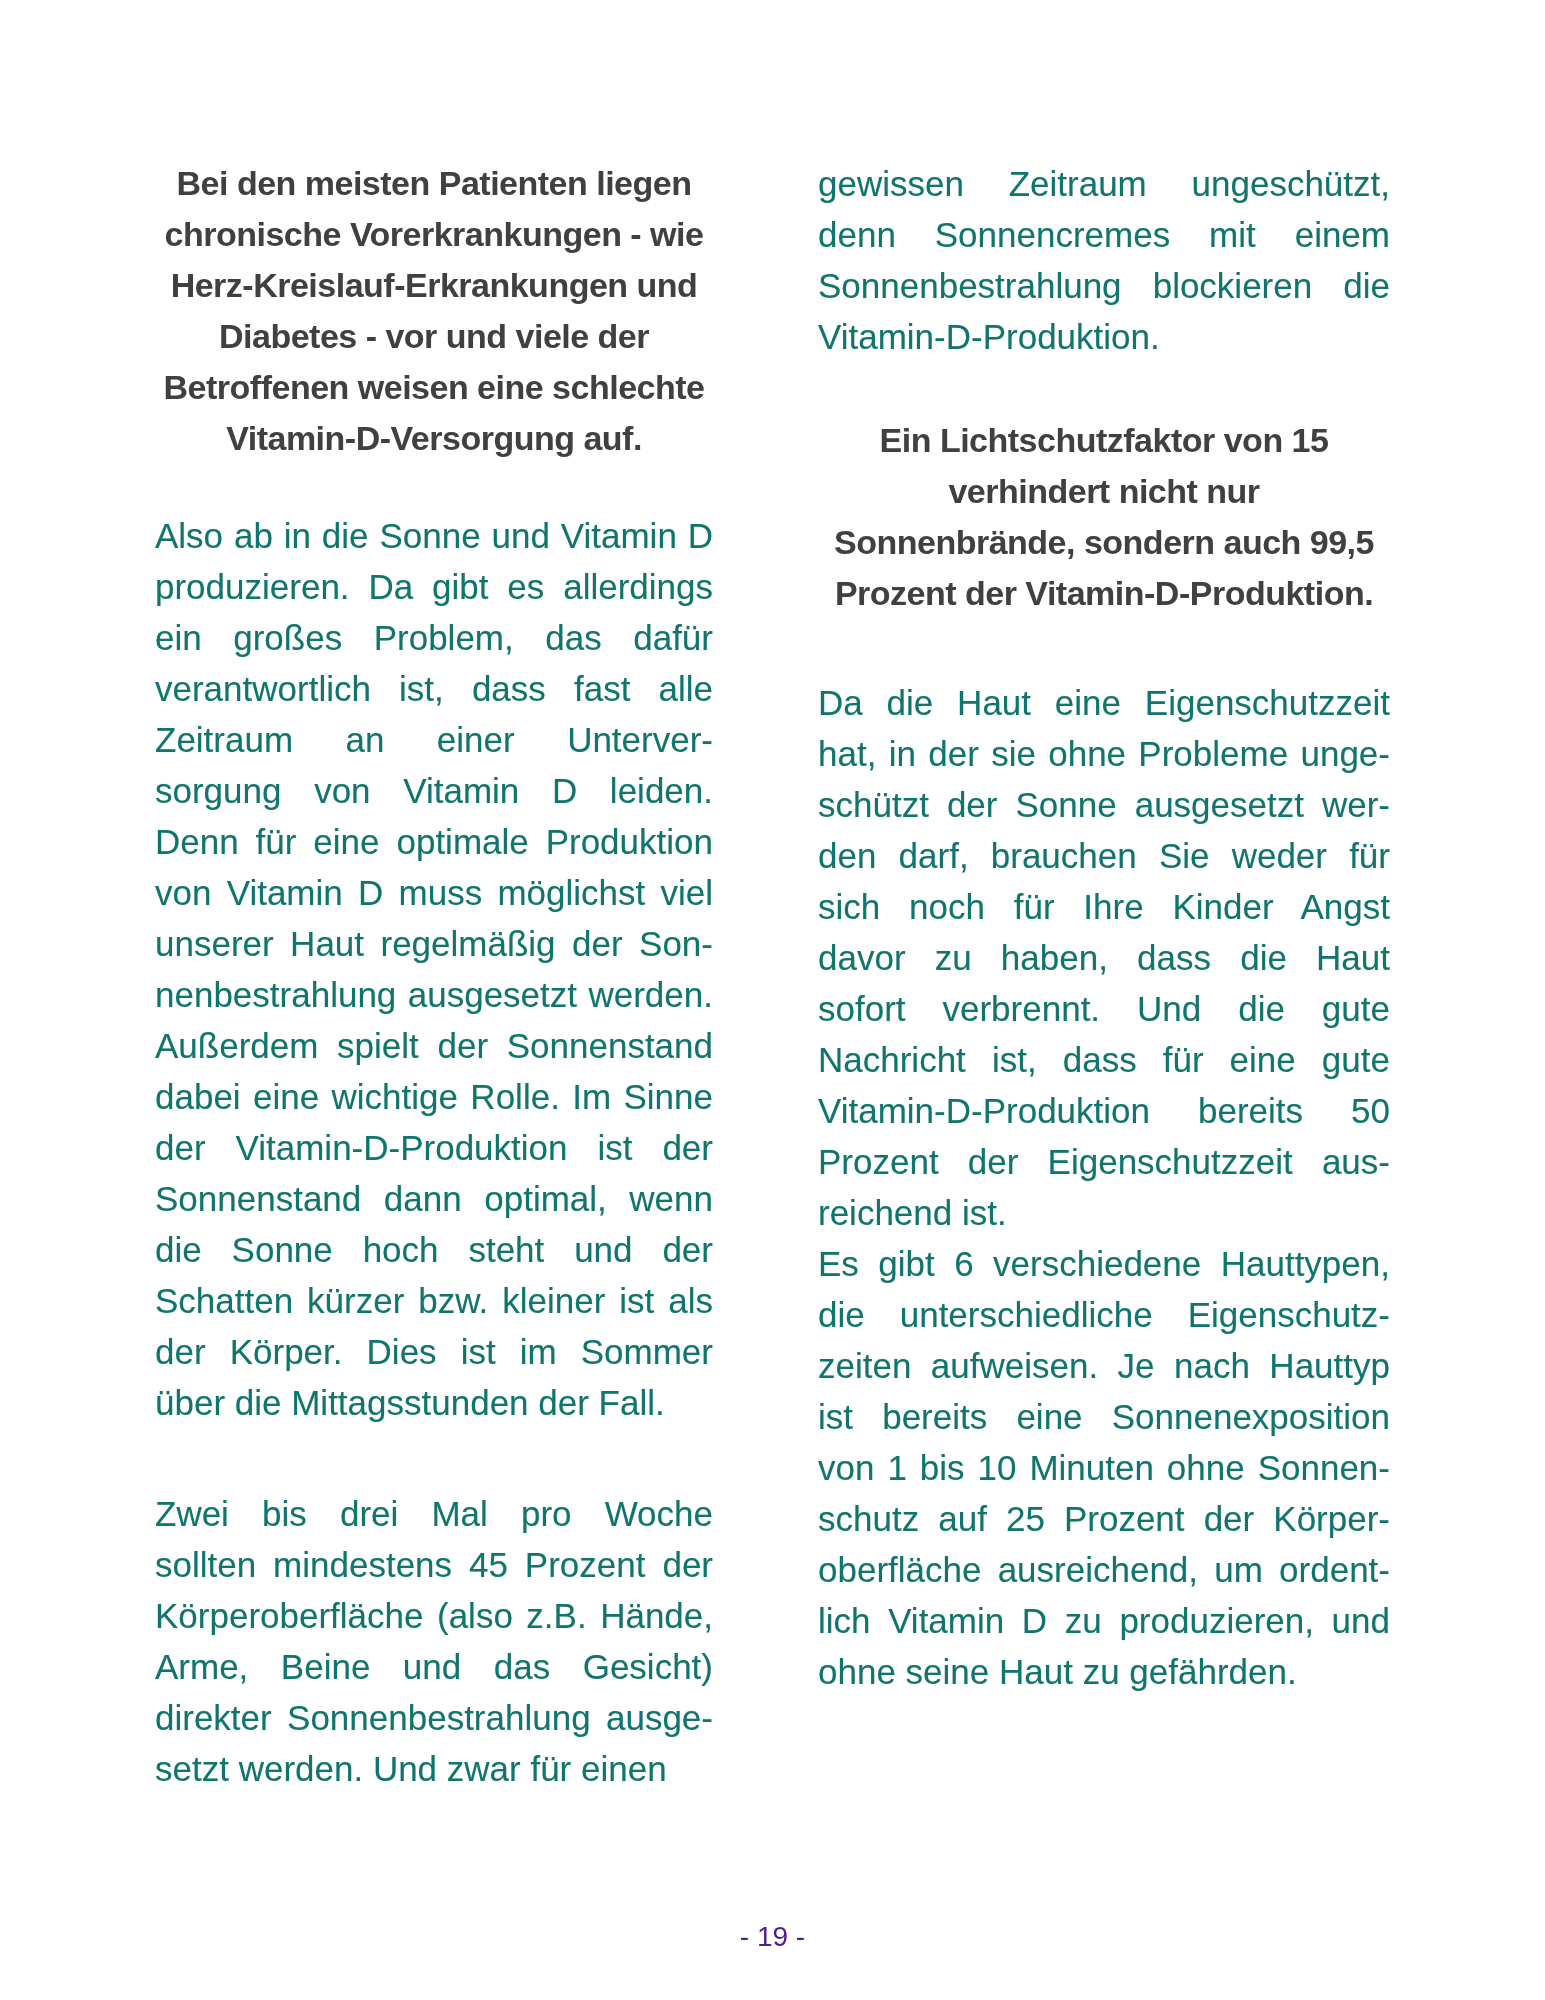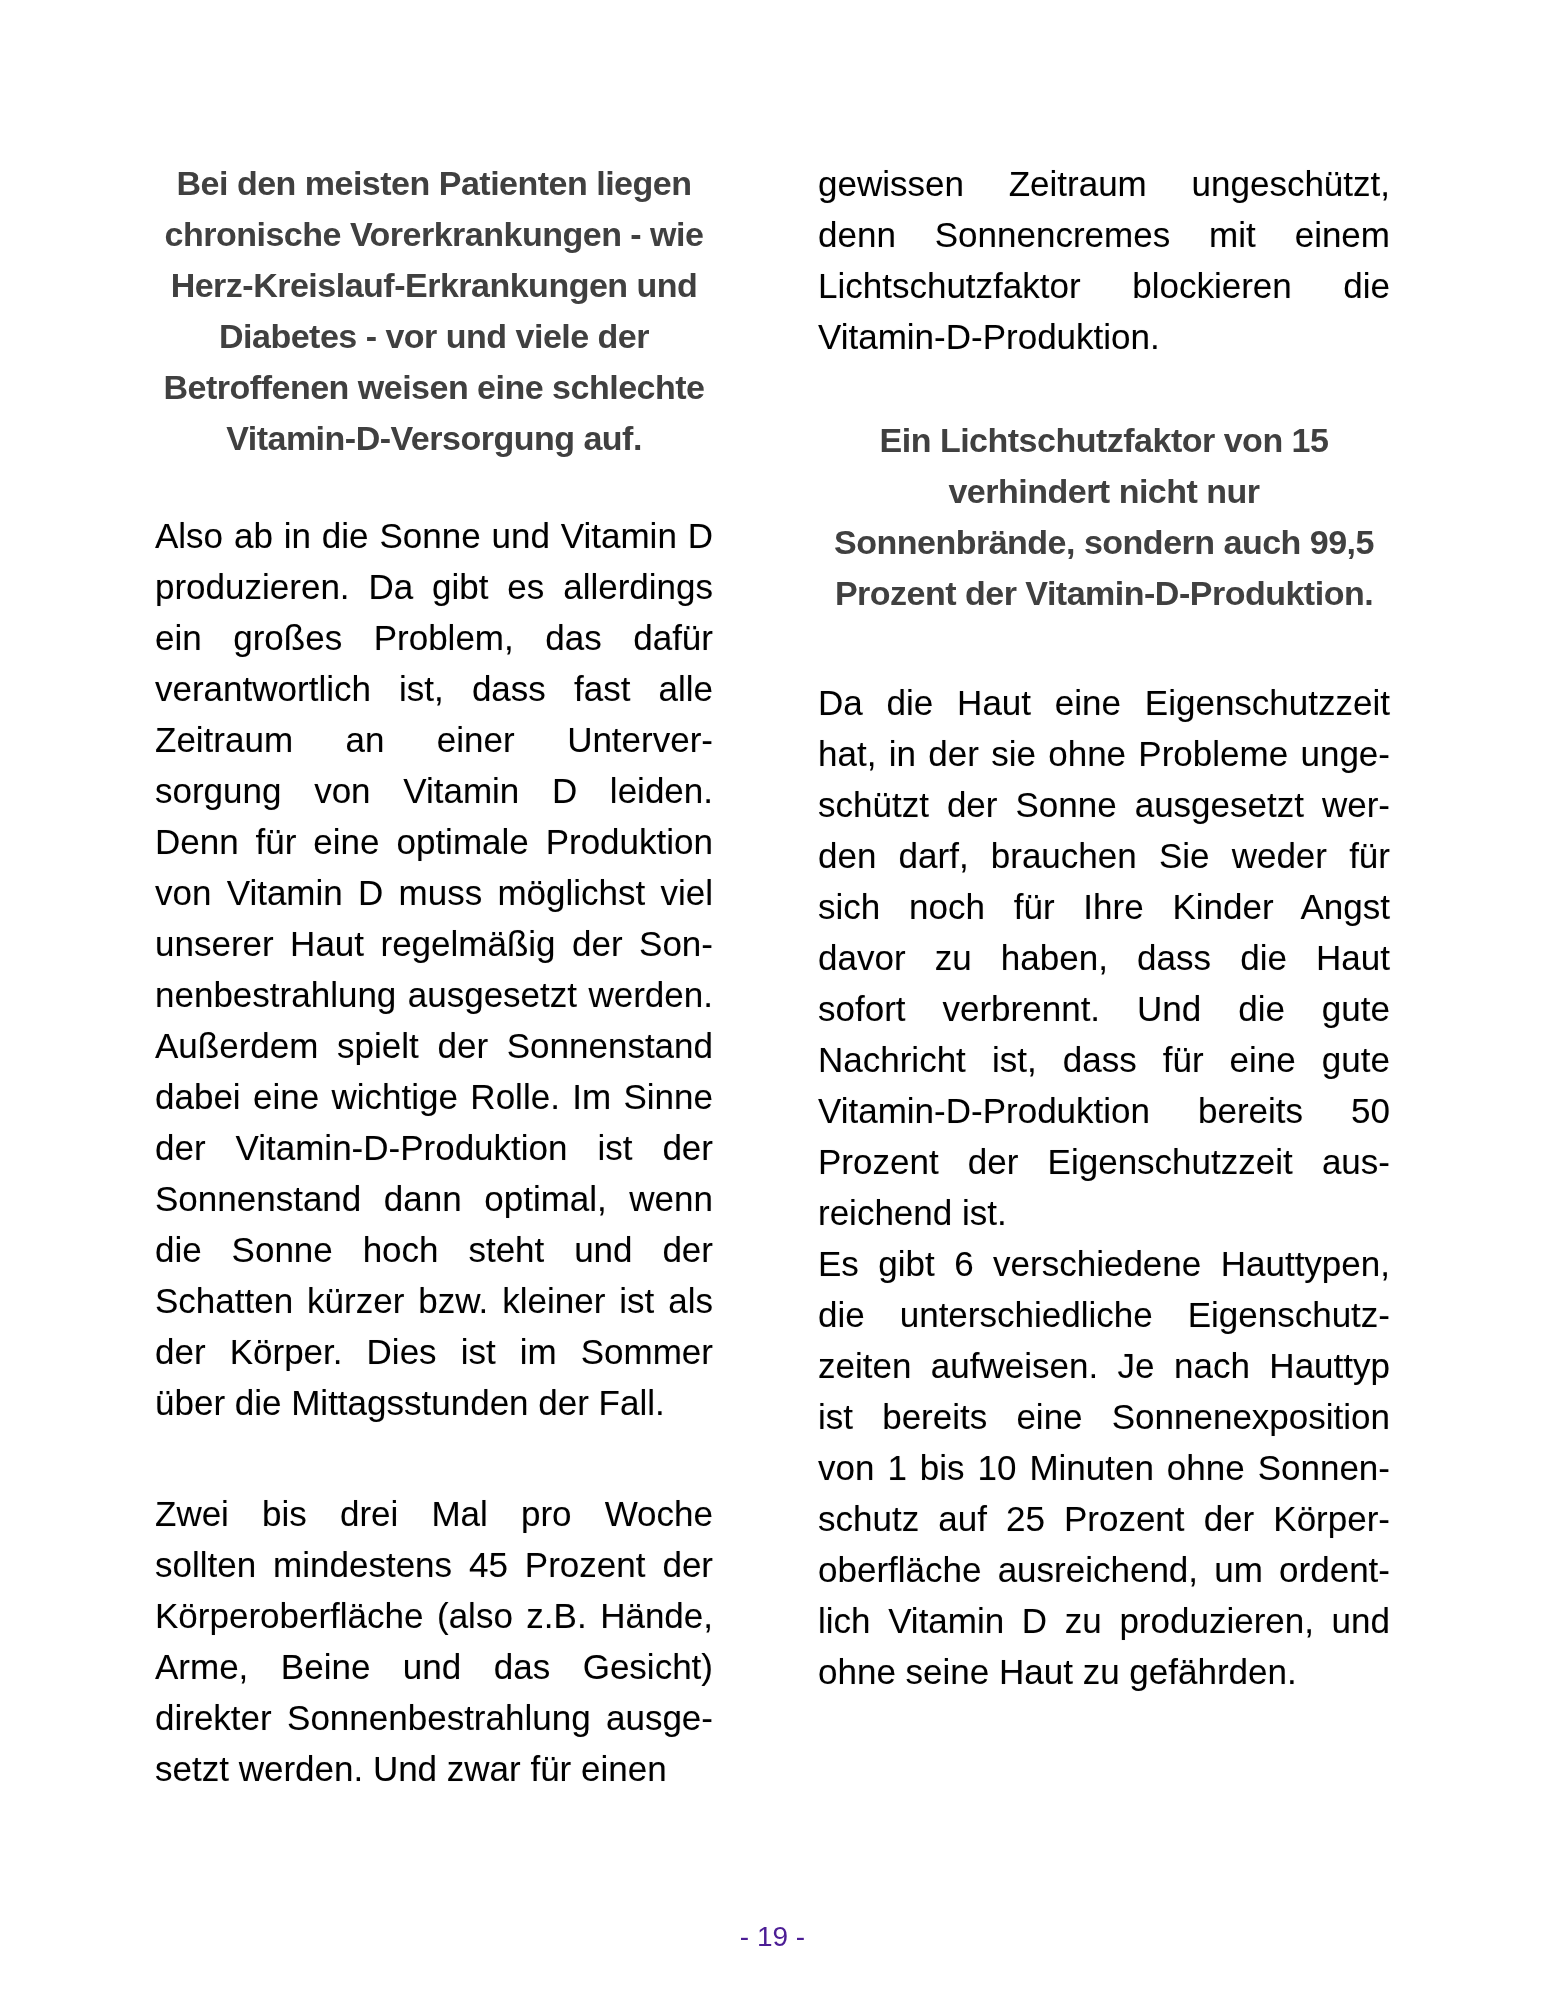--- a/index.html
+++ b/index.html
@@ -30,21 +30,21 @@
     font-weight: bold;
     color: #404040;
     letter-spacing: -0.5px;
   }
   .heading-block .line {
     text-align: center;
   }
 
   .body-block {
     font-size: 35px;
-    color: #000000;
+    color: #0f766e;
     text-shadow: 0 0 1px rgba(70,70,70,0.25);
   }
   .body-block .line {
     text-align: justify;
     text-align-last: justify;
   }
   .body-block .line:last-child {
     text-align-last: left;
   }
 
@@ -112,21 +112,21 @@
         <div class="line">Arme, Beine und das Gesicht)</div>
         <div class="line">direkter Sonnenbestrahlung ausge-</div>
         <div class="line">setzt werden. Und zwar für einen</div>
       </div>
   </div>
 
   <div class="col col-right">
     <div class="block body-block mb-53">
         <div class="line">gewissen Zeitraum ungeschützt,</div>
         <div class="line">denn Sonnencremes mit einem</div>
-        <div class="line">Lichtschutzfaktor blockieren die</div>
+        <div class="line">Sonnenbestrahlung blockieren die</div>
         <div class="line">Vitamin-D-Produktion.</div>
       </div>
     <div class="block heading-block mb-51">
         <div class="line">Ein Lichtschutzfaktor von 15</div>
         <div class="line">verhindert nicht nur</div>
         <div class="line">Sonnenbrände, sondern auch 99,5</div>
         <div class="line">Prozent der Vitamin-D-Produktion.</div>
       </div>
     <div class="block body-block">
         <div class="line">Da die Haut eine Eigenschutzzeit</div>

